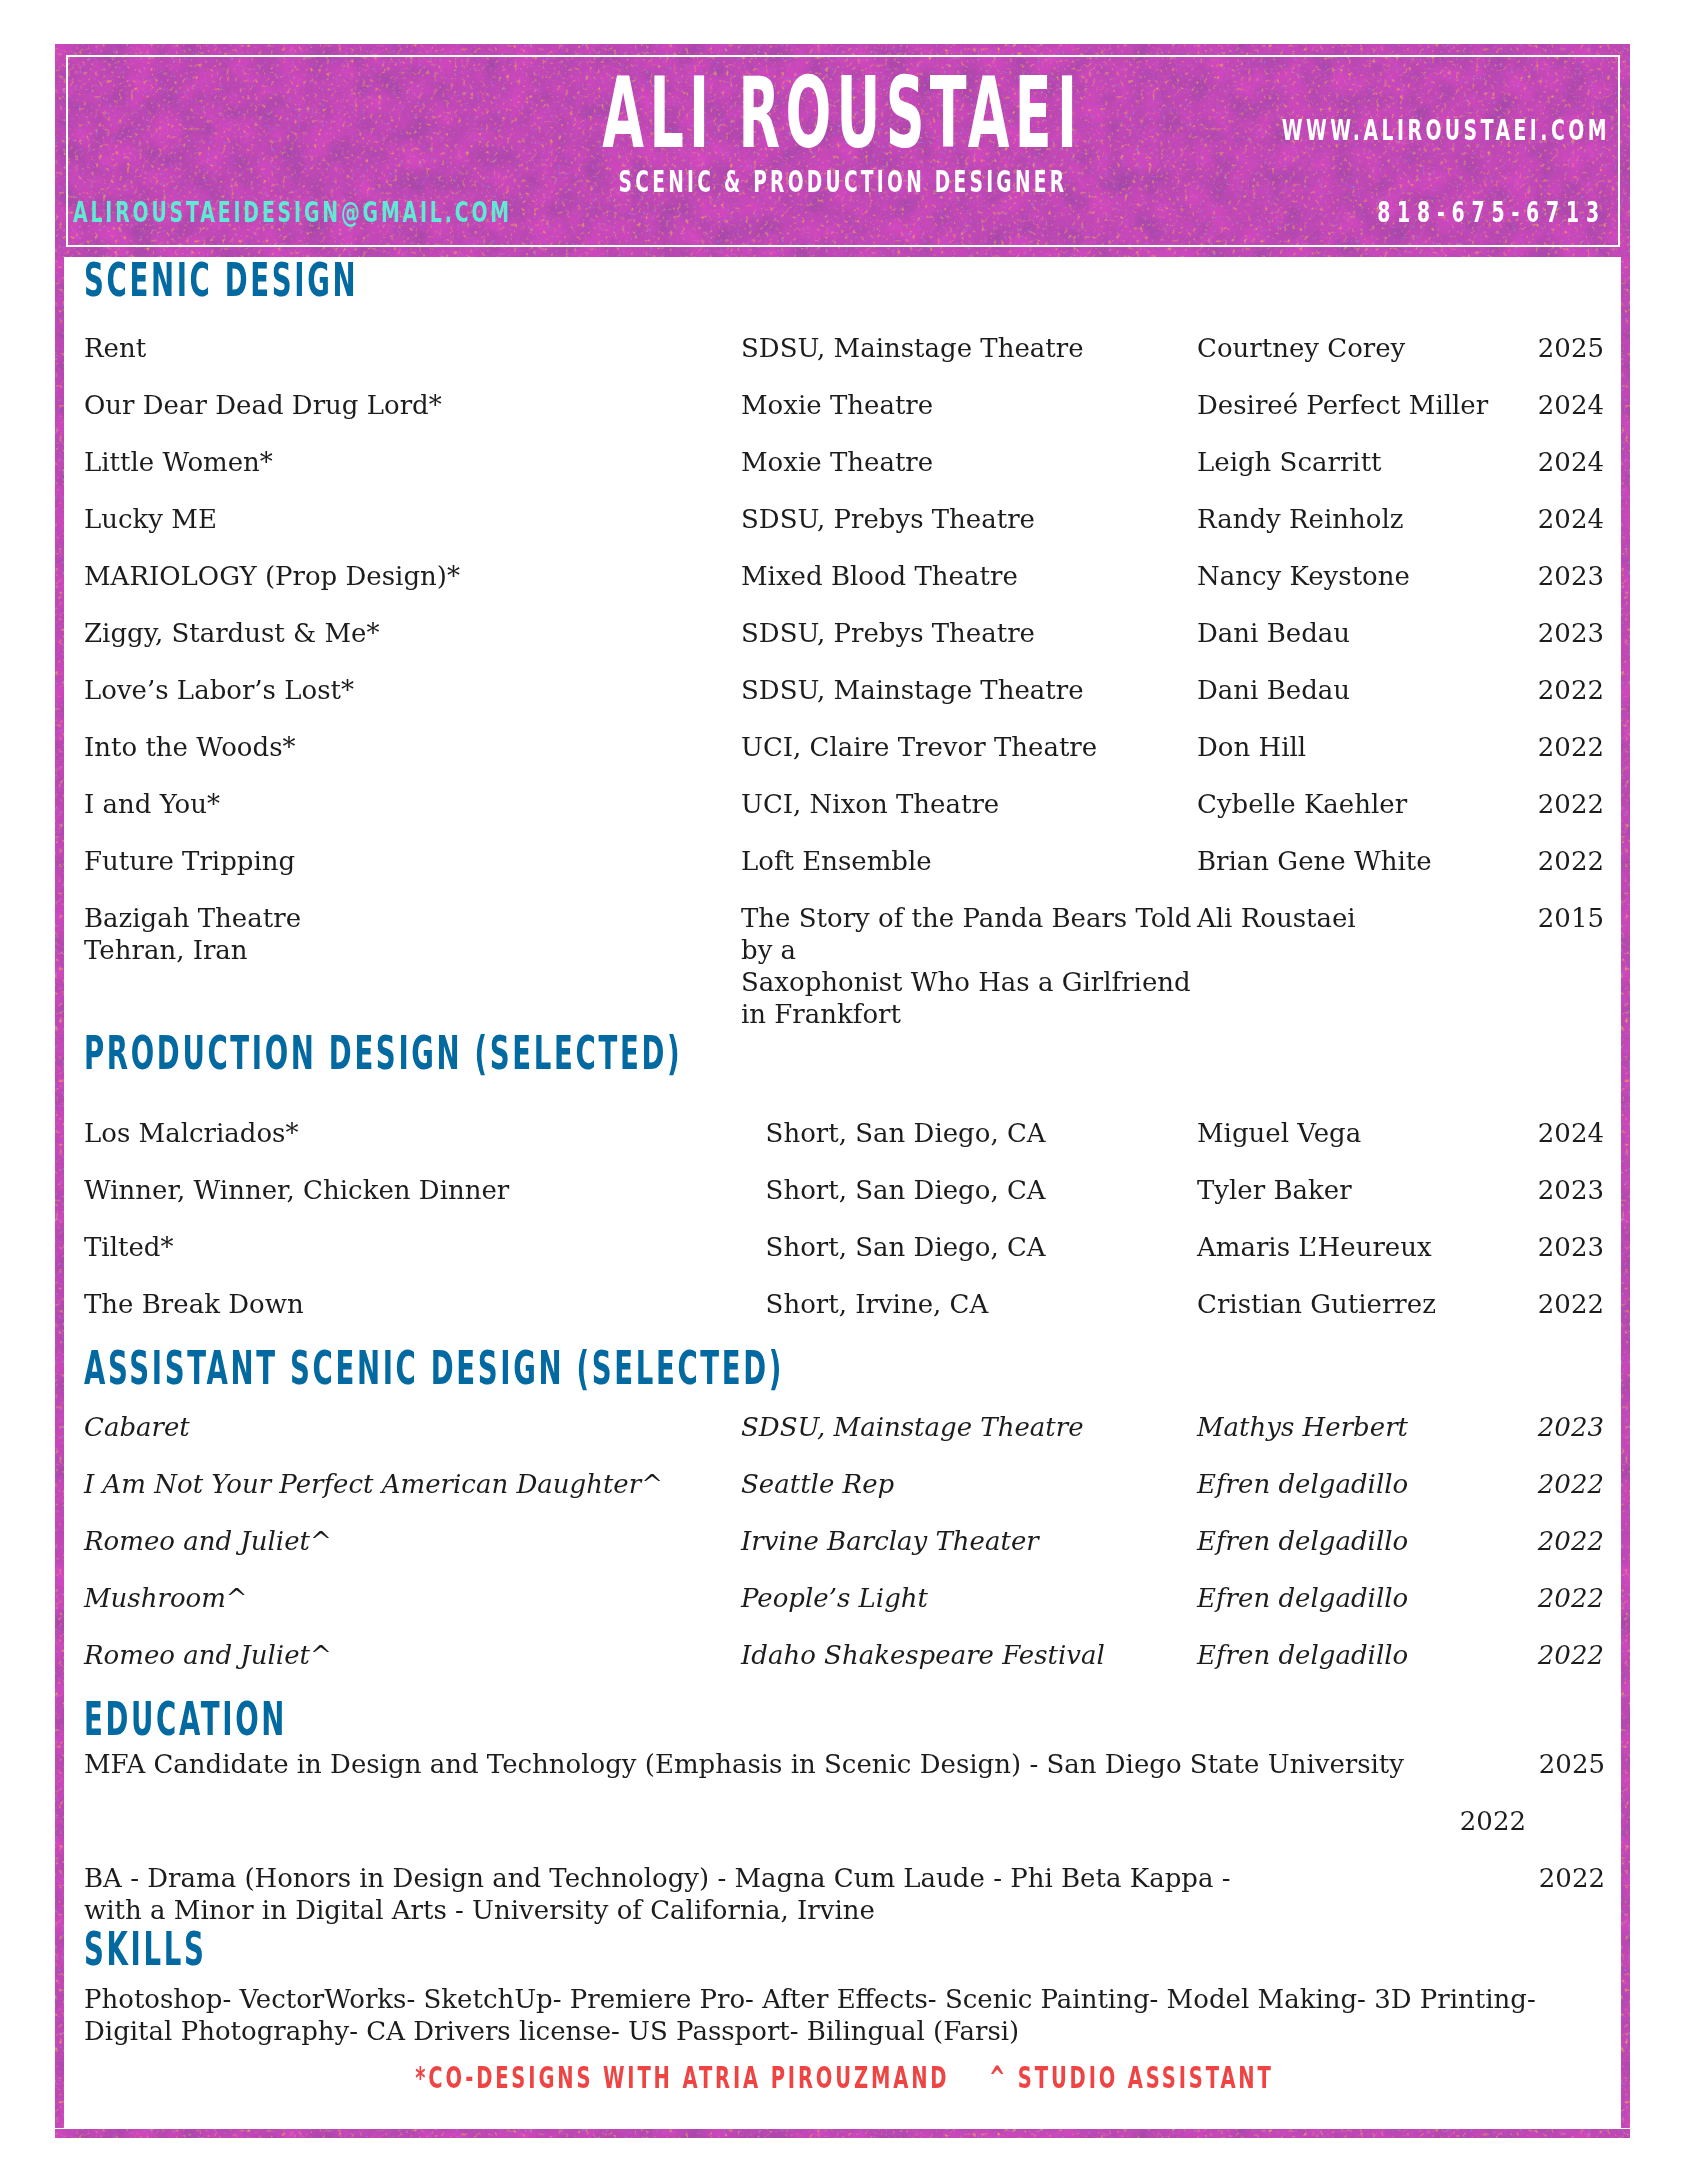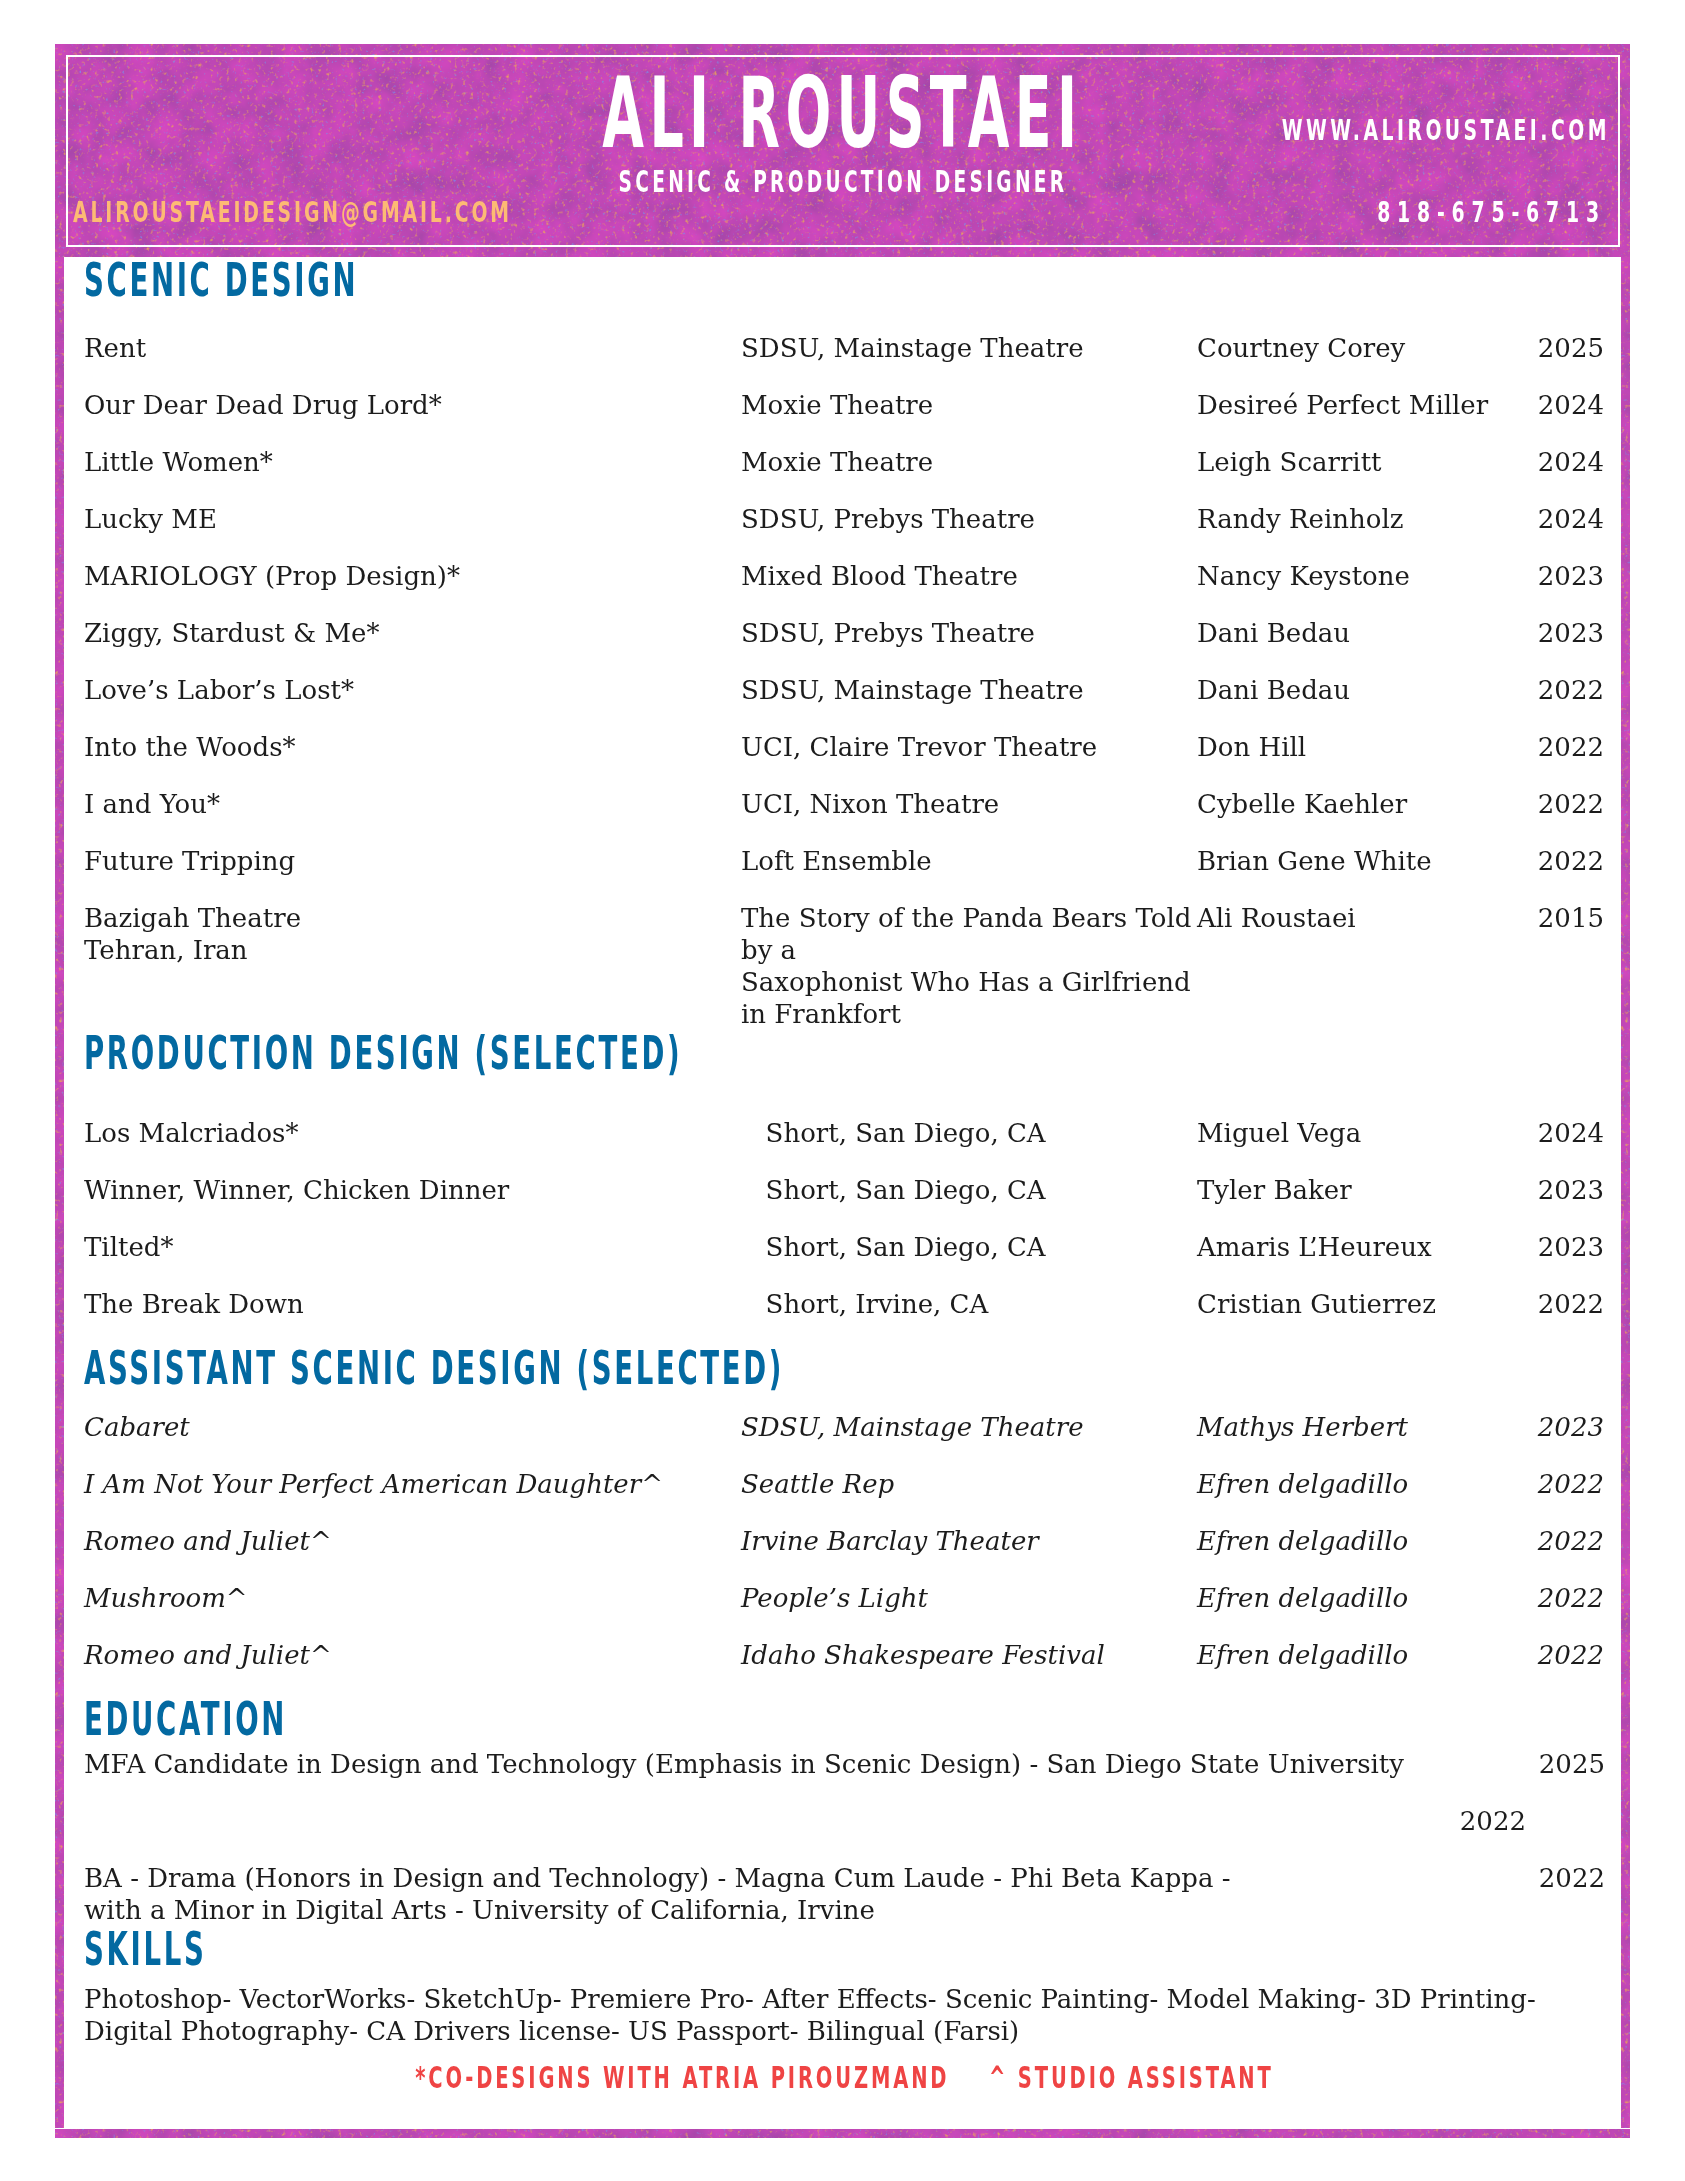--- a/index.html
+++ b/index.html
@@ -19,21 +19,21 @@
 
   
   .cond { display:inline-block; font-family:"DejaVu Sans", sans-serif; font-weight:700; white-space:nowrap; }
 
   .b-name  { position:absolute; left:0; top:20px; width:100%; text-align:center; color:#ffffff; }
   .b-name .cond { font-size:98px; line-height:98px; letter-spacing:9.7px; transform:scaleX(0.55); transform-origin:center; }
   .b-sub   { position:absolute; left:0; top:123px; width:100%; text-align:center; color:#ffffff; }
   .b-sub .cond { font-size:30px; line-height:30px; letter-spacing:5.3px; transform:scaleX(0.62); transform-origin:center; }
   .b-site  { position:absolute; right:20px; top:72px; color:#ffffff; text-align:right; }
   .b-site .cond { font-size:29px; line-height:29px; letter-spacing:5.3px; transform:scaleX(0.65); transform-origin:right; }
-  .b-email { position:absolute; left:18.4px; top:154px; color:#fdba74; }
+  .b-email { position:absolute; left:18.4px; top:154px; color:#5eead4; }
   .b-email .cond { font-size:29px; line-height:29px; letter-spacing:4.4px; transform:scaleX(0.65); transform-origin:left; }
   .b-phone { position:absolute; right:24px; top:154px; color:#ffffff; text-align:right; }
   .b-phone .cond { font-size:29px; line-height:29px; letter-spacing:10.5px; transform:scaleX(0.65); transform-origin:right; }
 
   
   .content { position:absolute; left:84px; top:257px; width:1521px; }
 
   h2.sec { margin:0; height:46px; line-height:46px; color:#0369a1; }
   h2.sec .cond { font-size:46px; letter-spacing:4.4px; transform:scaleX(0.60); transform-origin:left; }
   .mt-scenic     { margin-top:19.3px; }

